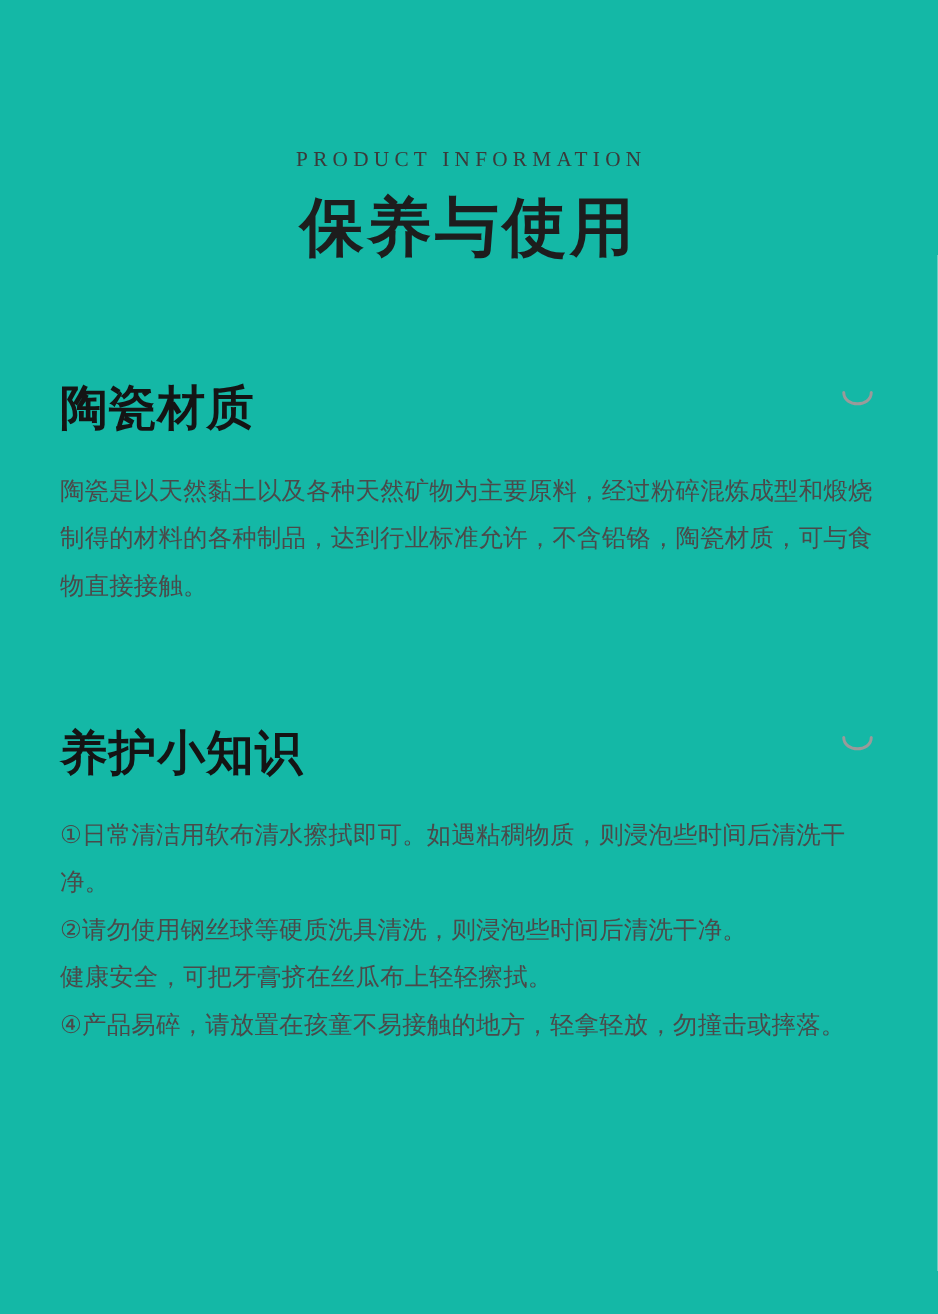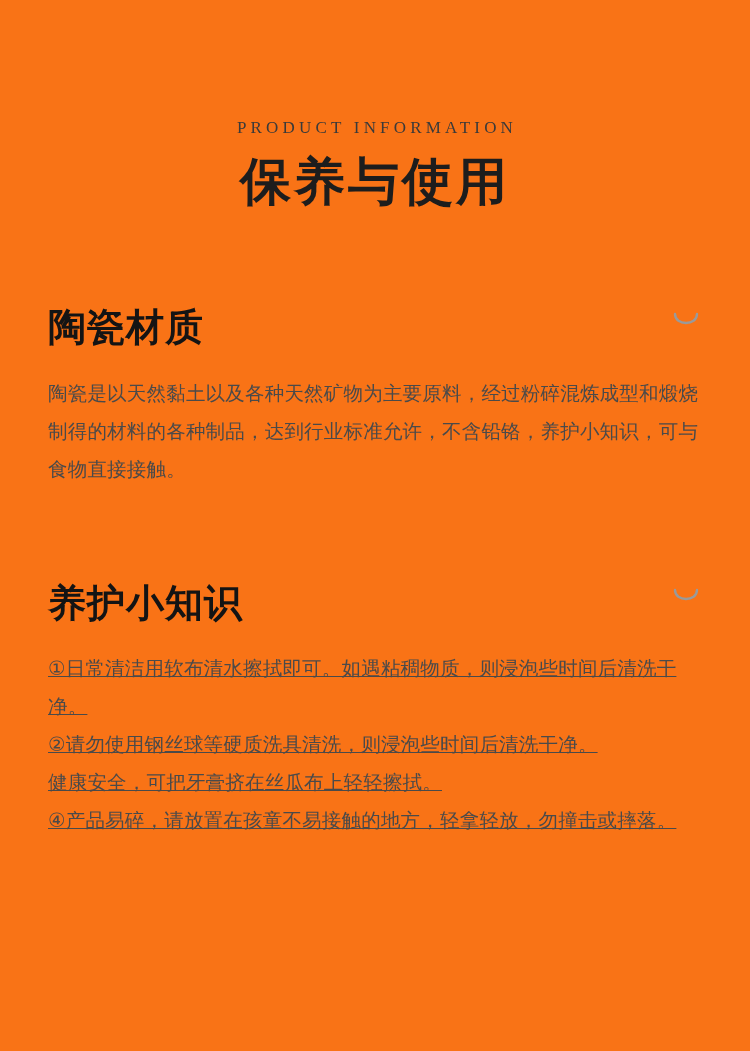--- a/index.html
+++ b/index.html
@@ -12,21 +12,21 @@
     height: 1051px;
     font-family: "Liberation Sans", "DejaVu Sans", sans-serif;
     color: #222;
     overflow: hidden;
     position: relative;
   }
 
   .page {
     width: 750px;
     height: 1051px;
-    background: #f97316;
+    background: #14b8a6;
     box-sizing: border-box;
     position: relative;
   }
 
   
   .header {
     padding-top: 118px;
     text-align: center;
   }
   .eyebrow {
@@ -91,21 +91,20 @@
     font-size: 19.5px;
     line-height: 1.95;
     color: #4a4a4a;
     letter-spacing: 0.2px;
   }
   .section-body p {
     margin: 0;
   }
   .list-line {
     margin: 0;
-    text-decoration: underline;
   }
 </style>
 </head>
 <body>
 
 <div class="page">
 
   <div class="header">
     <div class="eyebrow">PRODUCT INFORMATION</div>
     <h1 class="main-title">保养与使用</h1>
@@ -116,21 +115,21 @@
     <div class="section">
       <div class="section-head">
         <h2 class="section-title">陶瓷材质</h2>
         <span class="section-mark">
           <svg width="26" height="22" viewBox="0 0 26 22">
             <path d="M2 2 C2 14, 24 14, 24 2" fill="none" stroke="#9a9a9a" stroke-width="2.4" stroke-linecap="round"></path>
           </svg>
         </span>
       </div>
       <div class="section-body">
-        <p>陶瓷是以天然黏土以及各种天然矿物为主要原料，经过粉碎混炼成型和煅烧制得的材料的各种制品，达到行业标准允许，不含铅铬，养护小知识，可与食物直接接触。</p>
+        <p>陶瓷是以天然黏土以及各种天然矿物为主要原料，经过粉碎混炼成型和煅烧制得的材料的各种制品，达到行业标准允许，不含铅铬，陶瓷材质，可与食物直接接触。</p>
       </div>
     </div>
 
     <div class="section">
       <div class="section-head">
         <h2 class="section-title">养护小知识</h2>
         <span class="section-mark">
           <svg width="26" height="22" viewBox="0 0 26 22">
             <path d="M2 2 C2 14, 24 14, 24 2" fill="none" stroke="#9a9a9a" stroke-width="2.4" stroke-linecap="round"></path>
           </svg>

